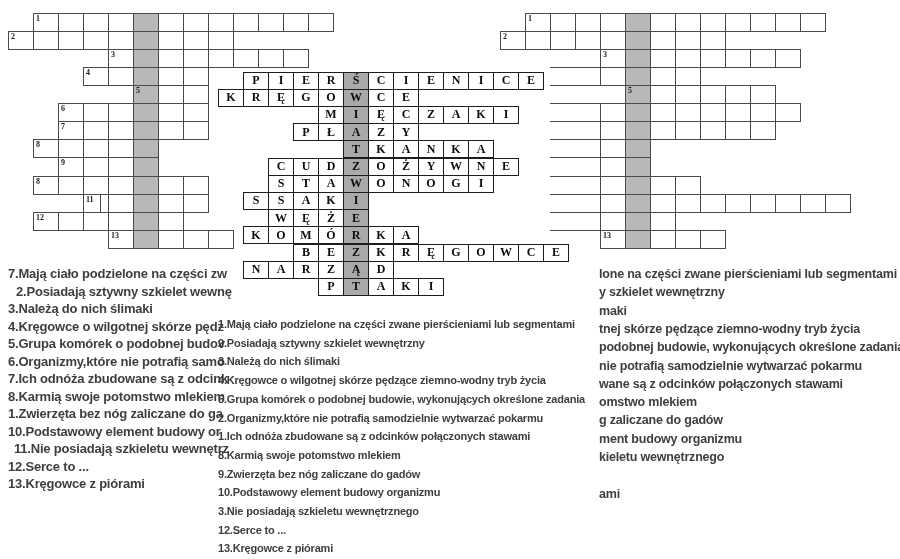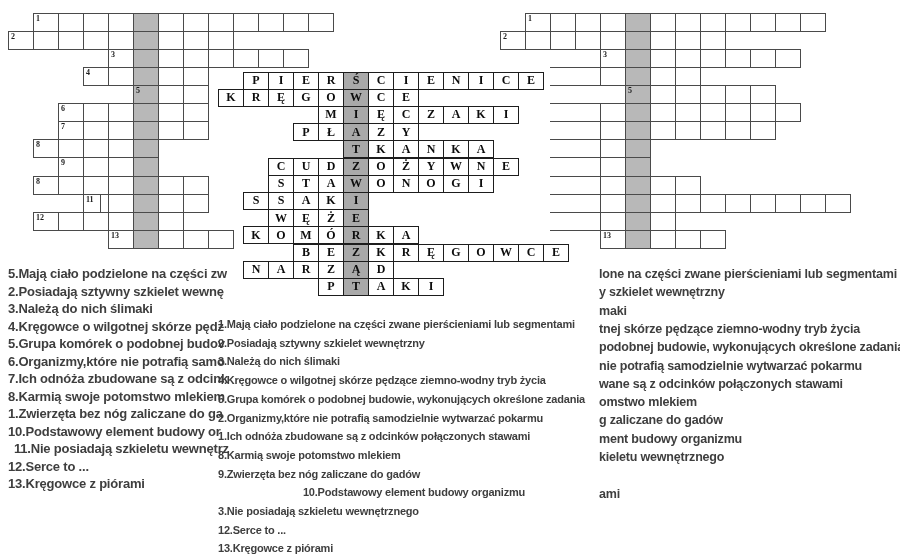--- a/index.html
+++ b/index.html
@@ -337,22 +337,22 @@
       <div class="scell" style="left: 318px; top: 260.7px; width: 26px; height: 18.2px;">Z</div>
       <div class="scell shaded" style="left: 343px; top: 260.7px; width: 26px; height: 18.2px;">Ą</div>
       <div class="scell" style="left: 368px; top: 260.7px; width: 26px; height: 18.2px;">D</div>
       <div class="scell" style="left: 318px; top: 277.9px; width: 26px; height: 18.2px;">P</div>
       <div class="scell shaded" style="left: 343px; top: 277.9px; width: 26px; height: 18.2px;">T</div>
       <div class="scell" style="left: 368px; top: 277.9px; width: 26px; height: 18.2px;">A</div>
       <div class="scell" style="left: 393px; top: 277.9px; width: 26px; height: 18.2px;">K</div>
       <div class="scell" style="left: 418px; top: 277.9px; width: 26px; height: 18.2px;">I</div>
     </div>
   <div id="left-clues">
-      <div class="clue left-size" style="left: 8px; top: 266px; height: 17.5px;">5.Mają ciało podzielone na części zw</div>
-      <div class="clue left-size" style="left: 8px; top: 283.5px; height: 17.5px;">2.Posiadają sztywny szkielet wewnę</div>
+      <div class="clue left-size" style="left: 8px; top: 266px; height: 17.5px;">7.Mają ciało podzielone na części zw</div>
+      <div class="clue left-size" style="left: 16px; top: 283.5px; height: 17.5px;">2.Posiadają sztywny szkielet wewnę</div>
       <div class="clue left-size" style="left: 8px; top: 301px; height: 17.5px;">3.Należą do nich ślimaki</div>
       <div class="clue left-size" style="left: 8px; top: 318.5px; height: 17.5px;">4.Kręgowce o wilgotnej skórze pędz</div>
       <div class="clue left-size" style="left: 8px; top: 336px; height: 17.5px;">5.Grupa komórek o podobnej budov</div>
       <div class="clue left-size" style="left: 8px; top: 353.5px; height: 17.5px;">6.Organizmy,które nie potrafią samo</div>
       <div class="clue left-size" style="left: 8px; top: 371px; height: 17.5px;">7.Ich odnóża zbudowane są z odcink</div>
       <div class="clue left-size" style="left: 8px; top: 388.5px; height: 17.5px;">8.Karmią swoje potomstwo mlekiem</div>
       <div class="clue left-size" style="left: 8px; top: 406px; height: 17.5px;">1.Zwierzęta bez nóg zaliczane do ga</div>
       <div class="clue left-size" style="left: 8px; top: 423.5px; height: 17.5px;">10.Podstawowy element budowy or</div>
       <div class="clue left-size" style="left: 14px; top: 441px; height: 17.5px;">11.Nie posiadają szkieletu wewnętrz</div>
       <div class="clue left-size" style="left: 8px; top: 458.5px; height: 17.5px;">12.Serce to ...</div>
@@ -361,21 +361,21 @@
   <div id="center-clues">
       <div class="clue center-size" style="left: 218px; top: 318px; height: 18.7px;">1.Mają ciało podzielone na części zwane pierścieniami lub segmentami</div>
       <div class="clue center-size" style="left: 218px; top: 336.7px; height: 18.7px;">2.Posiadają sztywny szkielet wewnętrzny</div>
       <div class="clue center-size" style="left: 218px; top: 355.4px; height: 18.7px;">3.Należą do nich ślimaki</div>
       <div class="clue center-size" style="left: 218px; top: 374.1px; height: 18.7px;">4.Kręgowce o wilgotnej skórze pędzące ziemno-wodny tryb życia</div>
       <div class="clue center-size" style="left: 218px; top: 392.8px; height: 18.7px;">5.Grupa komórek o podobnej budowie, wykonujących określone zadania</div>
       <div class="clue center-size" style="left: 218px; top: 411.5px; height: 18.7px;">2.Organizmy,które nie potrafią samodzielnie wytwarzać pokarmu</div>
       <div class="clue center-size" style="left: 218px; top: 430.2px; height: 18.7px;">1.Ich odnóża zbudowane są z odcinków połączonych stawami</div>
       <div class="clue center-size" style="left: 218px; top: 448.9px; height: 18.7px;">8.Karmią swoje potomstwo mlekiem</div>
       <div class="clue center-size" style="left: 218px; top: 467.6px; height: 18.7px;">9.Zwierzęta bez nóg zaliczane do gadów</div>
-      <div class="clue center-size" style="left: 218px; top: 486.3px; height: 18.7px; text-align: center;">10.Podstawowy element budowy organizmu</div>
+      <div class="clue center-size" style="left: 218px; top: 486.3px; height: 18.7px;">10.Podstawowy element budowy organizmu</div>
       <div class="clue center-size" style="left: 218px; top: 505px; height: 18.7px;">3.Nie posiadają szkieletu wewnętrznego</div>
       <div class="clue center-size" style="left: 218px; top: 523.7px; height: 18.7px;">12.Serce to ...</div>
       <div class="clue center-size" style="left: 218px; top: 542.4px; height: 18.7px;">13.Kręgowce z piórami</div>
     </div>
   <div id="right-clues">
       <div class="clue right-size" style="left: 599px; top: 267px; height: 18.3px;">lone na części zwane pierścieniami lub segmentami</div>
       <div class="clue right-size" style="left: 599px; top: 285.3px; height: 18.3px;">y szkielet wewnętrzny</div>
       <div class="clue right-size" style="left: 599px; top: 303.6px; height: 18.3px;">maki</div>
       <div class="clue right-size" style="left: 599px; top: 321.9px; height: 18.3px;">tnej skórze pędzące ziemno-wodny tryb życia</div>
       <div class="clue right-size" style="left: 599px; top: 340.2px; height: 18.3px;">podobnej budowie, wykonujących określone zadania</div>

